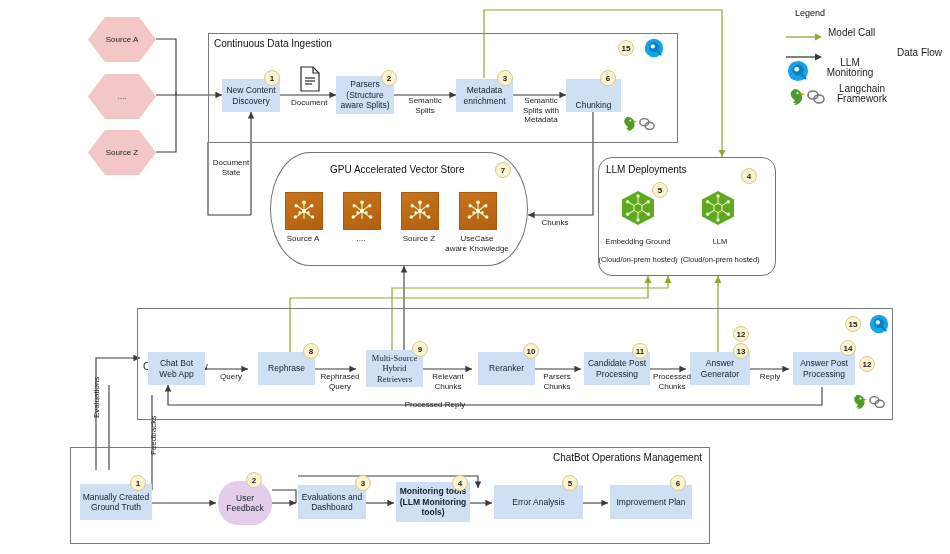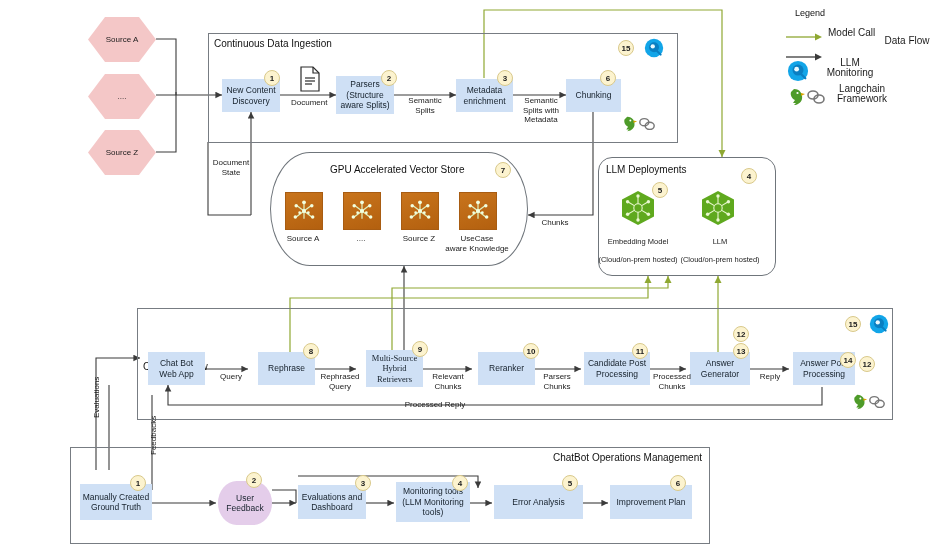--- a/index.html
+++ b/index.html
@@ -240,21 +240,21 @@
   <div class="node" style="left:456px;top:79px;width:57px;height:33px;">
     <span style="white-space:pre-line">Metadata
 enrichment</span>
   </div>
   <div class="badge" style="left:497px;top:70px;">3</div>
 
   <div class="edge-label" style="left:512px;top:96px;width:58px;">Semantic
 Splits with
 Metadata</div>
 
-  <div class="node" style="left:566px;top:79px;width:55px;height:33px;">
+  <div class="node" style="left:566px;top:79px;width:55px;height:33px;align-items:flex-end;">
     <span style="white-space:pre-line">Chunking</span>
   </div>
   <div class="badge" style="left:600px;top:70px;">6</div>
 
   <div style="position:absolute;left:620px;top:114px;width:36px;height:20px;">
     <svg viewBox="0 0 40 22" width="36" height="20">
       <path d="M8,3 C14,3 17,8 16,13 C15,17 11,19 8,19 L10,17 L7,17 L9,14 C6,13 4,9 5,6 z" fill="#4e9b29"></path>
       <circle cx="11.5" cy="7" r="1.1" fill="#ffffff"></circle>
       <path d="M15,7 L19,8 L15,10 z" fill="#d8a300"></path>
       <ellipse cx="27" cy="9" rx="5" ry="4" fill="none" stroke="#777" stroke-width="1.6"></ellipse>
@@ -385,21 +385,21 @@
           <circle cx="18" cy="30" r="1.7"></circle>
         <circle cx="7.6" cy="11.8" r="1.7"></circle>
           <circle cx="28.4" cy="24.2" r="1.7"></circle>
         <circle cx="7.6" cy="24.2" r="1.7"></circle>
           <circle cx="28.4" cy="11.8" r="1.7"></circle>
       </g>
     </svg>
   </div>
   <div class="badge" style="left:652px;top:182px;">5</div>
   <div class="modelcap" style="left:594px;top:228px;width:88px;">
-    <div>Embedding Model</div>
+    <div>Embedding Ground</div>
     <div>(Cloud/on-prem hosted)</div>
   </div>
 
   <div style="position:absolute;left:700px;top:190px;width:36px;height:36px;">
     <svg viewBox="0 0 36 36" width="36" height="36">
       <polygon points="18,1 34,9.5 34,26.5 18,35 2,26.5 2,9.5" fill="#5fa91e"></polygon>
       <g stroke="#e9f8cf" stroke-width="1.1" fill="none">
         <circle cx="18" cy="18" r="4.2"></circle>
         <path d="M18,7 L18,13.8"></path>
           <path d="M18,22.2 L18,29"></path>
@@ -483,21 +483,21 @@
   </div>
   <div class="badge" style="left:733px;top:326px;">12</div>
   <div class="badge" style="left:733px;top:343px;">13</div>
 
   <div class="edge-label" style="left:750px;top:372px;width:40px;">Reply</div>
 
   <div class="node" style="left:793px;top:352px;width:62px;height:33px;">
     <span style="white-space:pre-line">Answer Post
 Processing</span>
   </div>
-  <div class="badge" style="left:840px;top:340px;margin-top:12px;">14</div>
+  <div class="badge" style="left:840px;top:340px;">14</div>
   <div class="badge" style="left:859px;top:356px;">12</div>
 
   <div style="position:absolute;left:850px;top:392px;width:36px;height:20px;">
     <svg viewBox="0 0 40 22" width="36" height="20">
       <path d="M8,3 C14,3 17,8 16,13 C15,17 11,19 8,19 L10,17 L7,17 L9,14 C6,13 4,9 5,6 z" fill="#4e9b29"></path>
       <circle cx="11.5" cy="7" r="1.1" fill="#ffffff"></circle>
       <path d="M15,7 L19,8 L15,10 z" fill="#d8a300"></path>
       <ellipse cx="27" cy="9" rx="5" ry="4" fill="none" stroke="#777" stroke-width="1.6"></ellipse>
       <ellipse cx="33" cy="13" rx="5" ry="4" fill="none" stroke="#777" stroke-width="1.6"></ellipse>
     </svg>
@@ -522,21 +522,21 @@
 Feedback</span>
   </div>
   <div class="badge" style="left:246px;top:472px;">2</div>
 
   <div class="node" style="left:298px;top:485px;width:68px;height:34px;">
     <span style="white-space:pre-line">Evaluations and
 Dashboard</span>
   </div>
   <div class="badge" style="left:355px;top:475px;">3</div>
 
-  <div class="node" style="left:396px;top:482px;width:74px;height:40px;">
+  <div class="node" style="left:396px;top:482px;width:74px;height:40px;font-weight:bold;">
     <span style="white-space:pre-line">Monitoring tools
 (LLM Monitoring
 tools)</span>
   </div>
   <div class="badge" style="left:452px;top:475px;">4</div>
 
   <div class="node" style="left:494px;top:485px;width:89px;height:34px;">
     <span style="white-space:pre-line">Error Analysis</span>
   </div>
   <div class="badge" style="left:562px;top:475px;">5</div>
@@ -555,21 +555,21 @@
     </svg>
   </div>
   <div class="legend-text" style="left:828px;top:28px;width:70px;text-align:left;">Model Call</div>
 
   <div style="position:absolute;left:786px;top:48px;width:38px;height:10px;">
     <svg viewBox="0 0 38 10" width="38" height="10">
       <line x1="0" y1="5" x2="29" y2="5" stroke="#3b3b3b" stroke-width="1.3"></line>
       <path d="M29,1.5 L36,5 L29,8.5 z" fill="#3b3b3b"></path>
     </svg>
   </div>
-  <div class="legend-text" style="left:828px;top:36px;width:70px;text-align:center;padding-left:44px;">Data Flow</div>
+  <div class="legend-text" style="left:828px;top:48px;width:70px;text-align:right;padding-left:44px;">Data Flow</div>
 
   <div style="position:absolute;left:787px;top:60px;width:22px;height:22px;">
     <svg viewBox="0 0 24 24" width="22" height="22">
       <circle cx="12" cy="12" r="11" fill="#12a5e8"></circle>
       <circle cx="12" cy="11" r="6" fill="#0a7fc2"></circle>
       <circle cx="10.5" cy="10" r="2.6" fill="#eafaff"></circle>
       <path d="M15 15 L20 20" stroke="#0a7fc2" stroke-width="2.4" stroke-linecap="round" fill="none"></path>
     </svg>
   </div>
   <div class="legend-text" style="left:812px;top:58px;width:76px;">LLM

